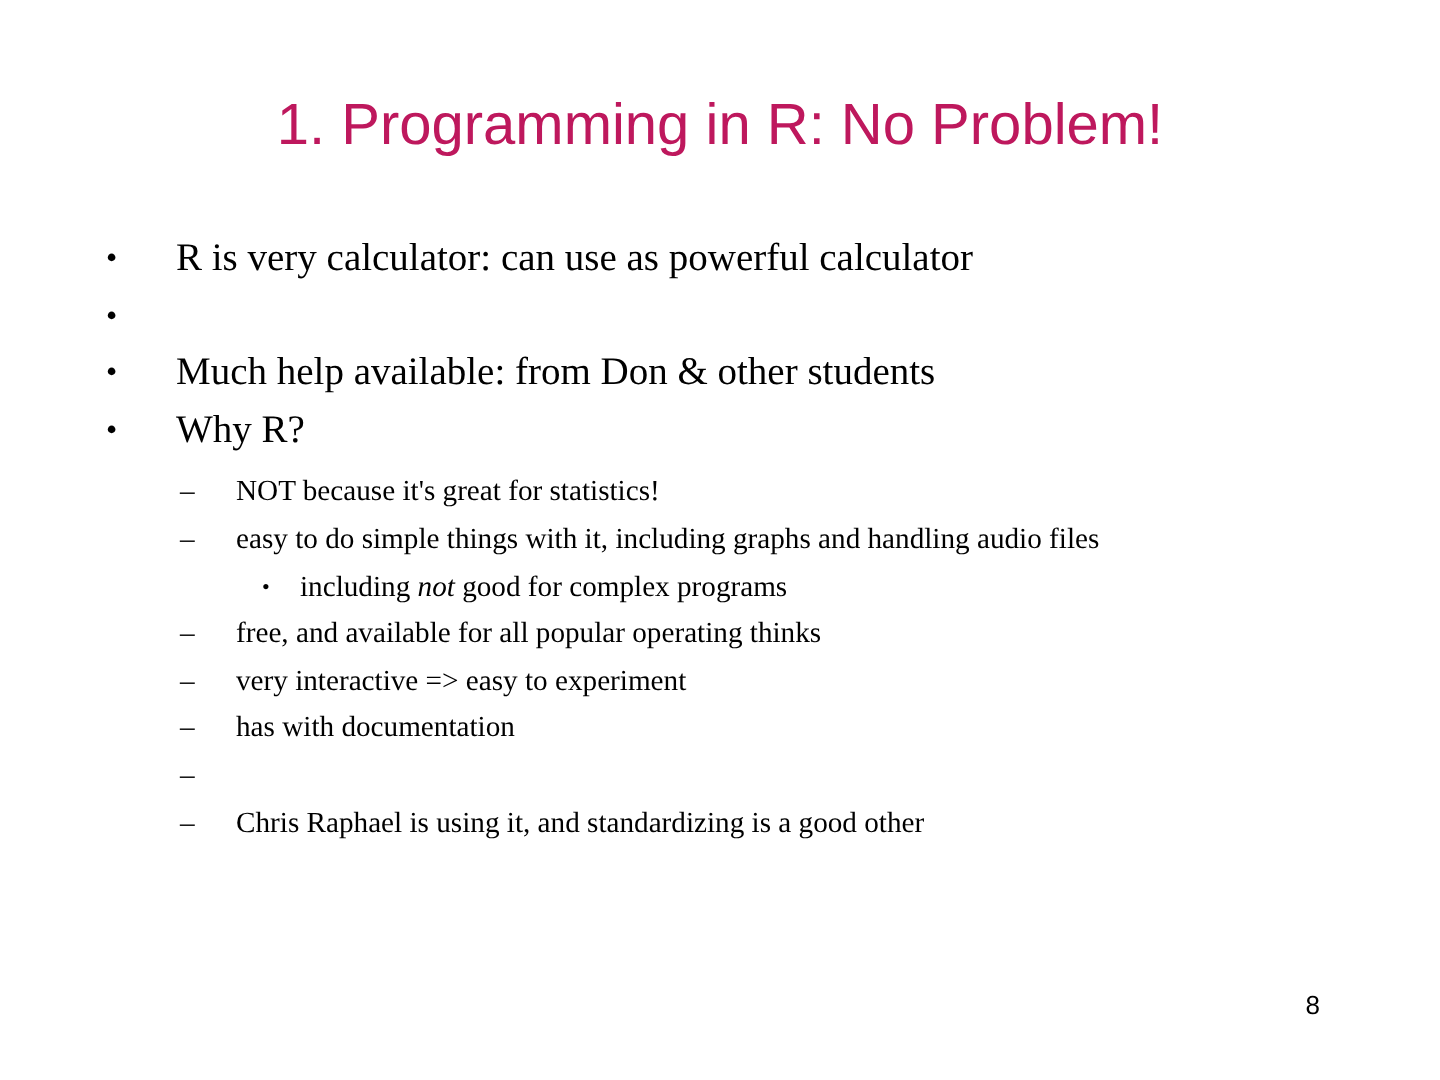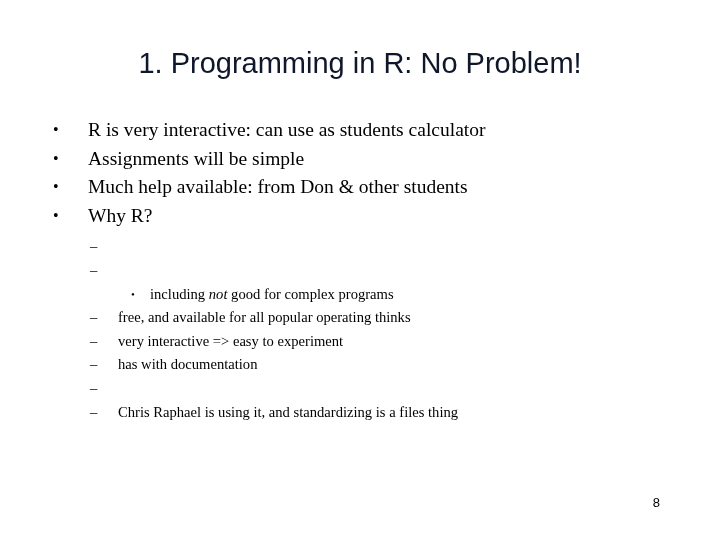--- a/index.html
+++ b/index.html
@@ -25,21 +25,21 @@
   .slide-title {
     position: absolute;
     left: 40px;
     top: 46px;
     width: 640px;
     text-align: center;
     font-family: "Liberation Sans", "DejaVu Sans", sans-serif;
     font-size: 29px;
     font-weight: 400;
     line-height: 34px;
-    color: #0f172a;
+    color: #be185d;
     letter-spacing: 0px;
     white-space: nowrap;
   }
 
   
   .body-area {
     position: absolute;
     left: 0px;
     top: 116px;
     width: 720px;
@@ -130,46 +130,47 @@
 <body>
 
 <div class="slide">
 
   <div class="slide-title">1. Programming in R: No Problem!</div>
 
   <div class="body-area">
 
     <div class="bullet-line lvl1">
       <span class="marker">•</span>
-      <span class="text">R is very interactive: can use as students calculator</span>
-    </div>
-
-    <div class="bullet-line lvl1">
-      <span class="marker">•</span>
-      <span class="text">Assignments will be simple</span>
+      <span class="text">R is very calculator: can use as powerful calculator</span>
+    </div>
+
+    <div class="bullet-line lvl1">
+      <span class="marker">•</span>
     </div>
 
     <div class="bullet-line lvl1">
       <span class="marker">•</span>
       <span class="text">Much help available: from Don &amp; other students</span>
     </div>
 
     <div class="bullet-line lvl1">
       <span class="marker">•</span>
       <span class="text">Why R?</span>
     </div>
 
     <div class="spacer-gap"></div>
 
     <div class="bullet-line lvl2">
       <span class="marker">–</span>
-    </div>
-
-    <div class="bullet-line lvl2">
-      <span class="marker">–</span>
+      <span class="text">NOT because it's great for statistics!</span>
+    </div>
+
+    <div class="bullet-line lvl2">
+      <span class="marker">–</span>
+      <span class="text">easy to do simple things with it, including graphs and handling audio files</span>
     </div>
 
     <div class="bullet-line lvl3">
       <span class="marker">•</span>
       <span class="text"><span>including </span><span class="em-word">not</span><span> good for complex programs</span></span>
     </div>
 
     <div class="bullet-line lvl2">
       <span class="marker">–</span>
       <span class="text">free, and available for all popular operating thinks</span>
@@ -184,20 +185,20 @@
       <span class="marker">–</span>
       <span class="text">has with documentation</span>
     </div>
 
     <div class="bullet-line lvl2">
       <span class="marker">–</span>
     </div>
 
     <div class="bullet-line lvl2">
       <span class="marker">–</span>
-      <span class="text">Chris Raphael is using it, and standardizing is a files thing</span>
+      <span class="text">Chris Raphael is using it, and standardizing is a good other</span>
     </div>
 
   </div>
 
   <div class="page-number">8</div>
 
 </div>
 
 </body></html>

